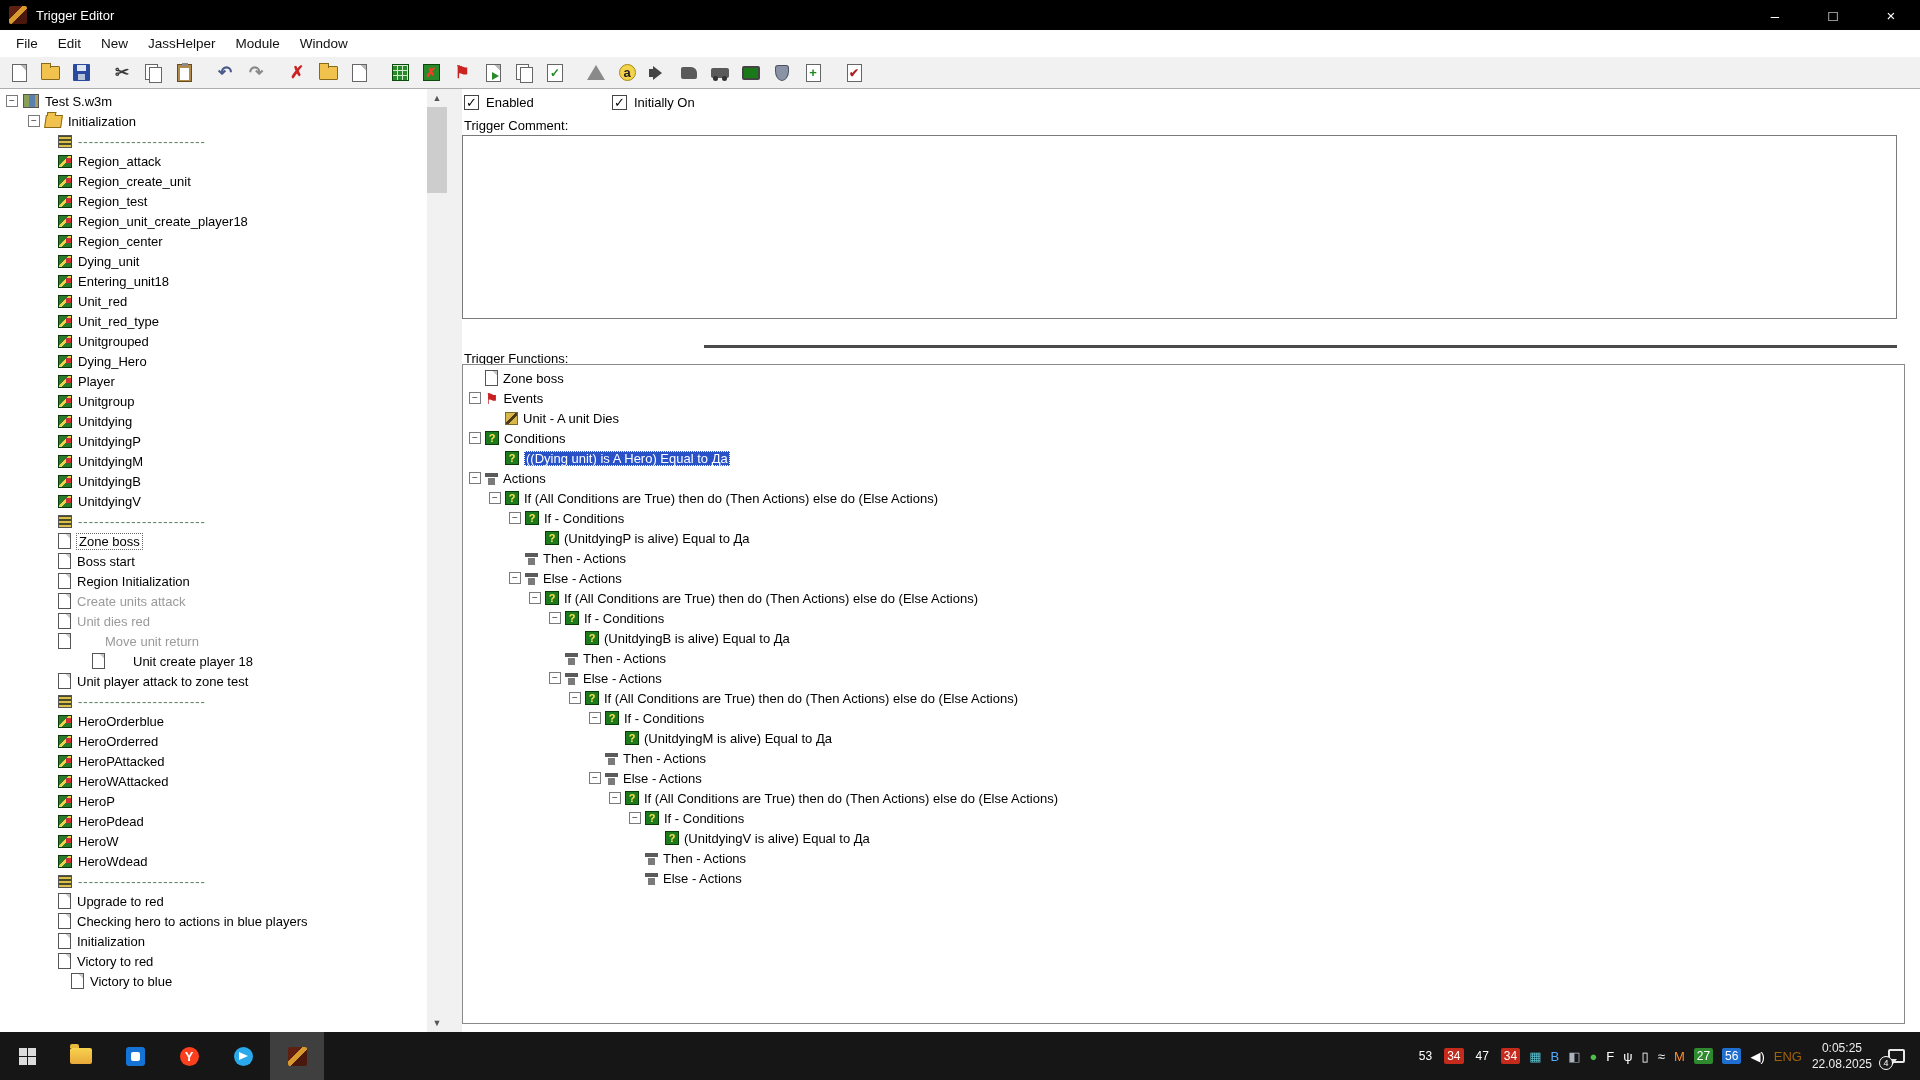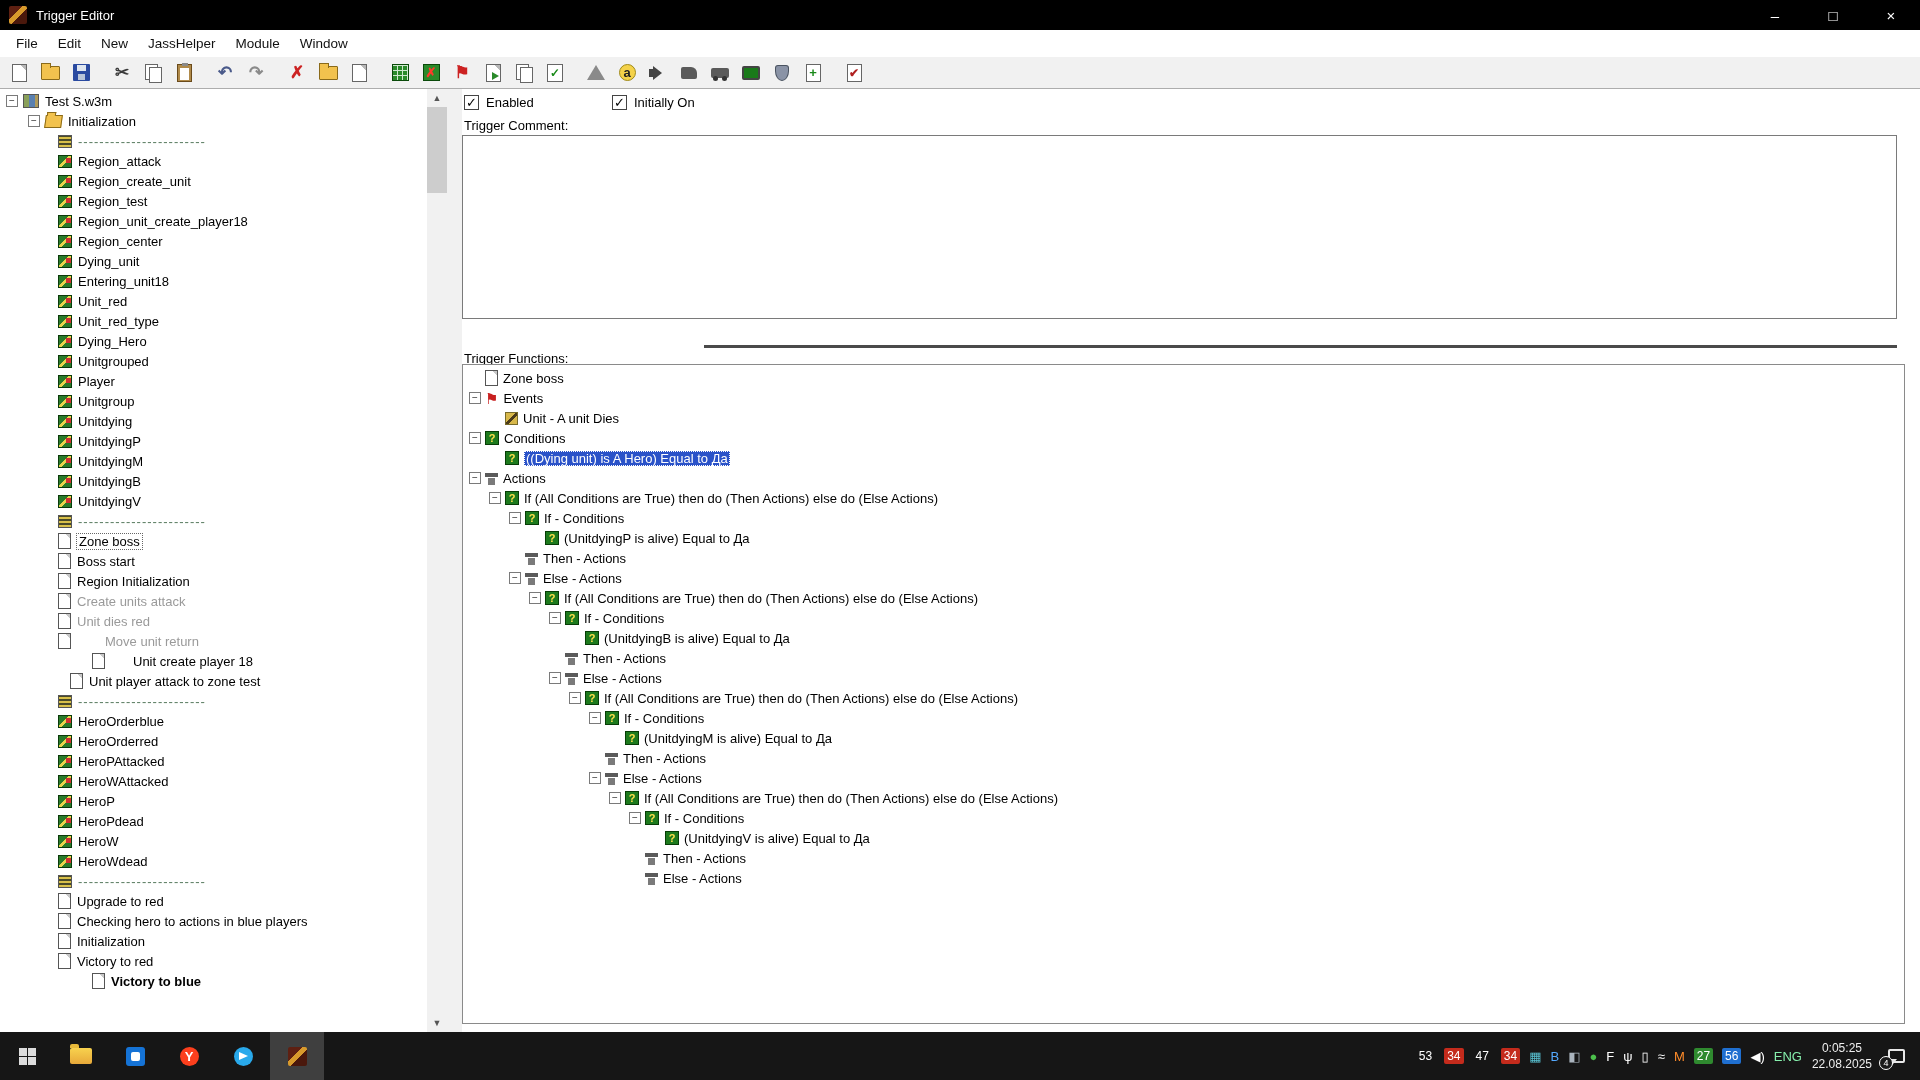--- a/index.html
+++ b/index.html
@@ -282,25 +282,25 @@
           <div class="trow" style="padding-left: 58px;">
             <span class="ticon i-trig"></span>
             <span class="tlabel">Unit_red</span>
           </div>
           <div class="trow" style="padding-left: 58px;">
             <span class="ticon i-trig"></span>
             <span class="tlabel">Unit_red_type</span>
           </div>
           <div class="trow" style="padding-left: 58px;">
             <span class="ticon i-trig"></span>
+            <span class="tlabel">Unitgrouped</span>
+          </div>
+          <div class="trow" style="padding-left: 58px;">
+            <span class="ticon i-trig"></span>
             <span class="tlabel">Dying_Hero</span>
-          </div>
-          <div class="trow" style="padding-left: 58px;">
-            <span class="ticon i-trig"></span>
-            <span class="tlabel">Unitgrouped</span>
           </div>
           <div class="trow" style="padding-left: 58px;">
             <span class="ticon i-trig"></span>
             <span class="tlabel">Player</span>
           </div>
           <div class="trow" style="padding-left: 58px;">
             <span class="ticon i-trig"></span>
             <span class="tlabel">Unitgroup</span>
           </div>
           <div class="trow" style="padding-left: 58px;">
@@ -348,21 +348,21 @@
             <span class="tlabel dis">Unit dies red</span>
           </div>
           <div class="trow" style="padding-left: 58px; gap: 28px;">
             <span class="ticon i-page"></span>
             <span class="tlabel dis">Move unit return</span>
           </div>
           <div class="trow" style="padding-left: 92px; gap: 22px;">
             <span class="ticon i-page"></span>
             <span class="tlabel">Unit create player 18</span>
           </div>
-          <div class="trow" style="padding-left: 58px; margin-left: 12px;">
+          <div class="trow" style="padding-left: 58px;">
             <span class="ticon i-page"></span>
             <span class="tlabel">Unit player attack to zone test</span>
           </div>
           <div class="trow" style="padding-left: 58px;">
             <span class="ticon i-sepicon"></span>
             <span class="tlabel sep-label">------------------------</span>
           </div>
           <div class="trow" style="padding-left: 58px;">
             <span class="ticon i-trig"></span>
             <span class="tlabel">HeroOrderblue</span>
@@ -408,21 +408,21 @@
             <span class="tlabel">Checking hero to actions in blue players</span>
           </div>
           <div class="trow" style="padding-left: 58px;">
             <span class="ticon i-page"></span>
             <span class="tlabel">Initialization</span>
           </div>
           <div class="trow" style="padding-left: 58px;">
             <span class="ticon i-page"></span>
             <span class="tlabel">Victory to red</span>
           </div>
-          <div class="trow" style="padding-left: 92px; font-weight: bold;">
+          <div class="trow" style="padding-left: 71px;">
             <span class="ticon i-page"></span>
             <span class="tlabel">Victory to blue</span>
           </div>
         </div>
       <div id="vscroll">
         <div class="scroll-arrow">▲</div>
         <div id="vthumb"></div>
         <div class="scroll-arrow down">▼</div>
       </div>
     </div>
@@ -612,21 +612,21 @@
           <span class="tray-ic" style="color: rgb(170, 180, 190);">◧</span>
           <span class="tray-ic" style="color: rgb(76, 192, 76);">●</span>
           <span class="tray-ic" style="color: rgb(255, 255, 255);">F</span>
           <span class="tray-ic" style="color: rgb(255, 255, 255);">ψ</span>
           <span class="tray-ic" style="color: rgb(255, 255, 255);">▯</span>
           <span class="tray-ic" style="color: rgb(255, 255, 255);">≈</span>
           <span class="tray-ic" style="color: rgb(255, 140, 42);">M</span>
           <span class="tray-num" style="background: rgb(47, 138, 47);">27</span>
           <span class="tray-num" style="background: rgb(31, 111, 208);">56</span>
           <span class="tray-ic" style="color: rgb(255, 255, 255);">◀)</span>
-          <span class="tray-ic" style="color: #86efac;">ENG</span>
+          <span class="tray-ic" style="color: #a16207;">ENG</span>
         </div>
       <div id="clock">
         <div>0:05:25</div>
         <div>22.08.2025</div>
       </div>
       <div id="notif">
         <span class="bubble"></span>
         <span id="notif-badge">4</span>
       </div>
     </div>

